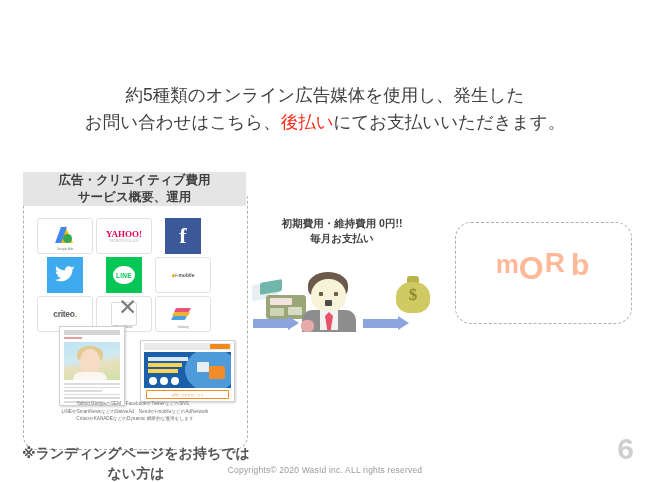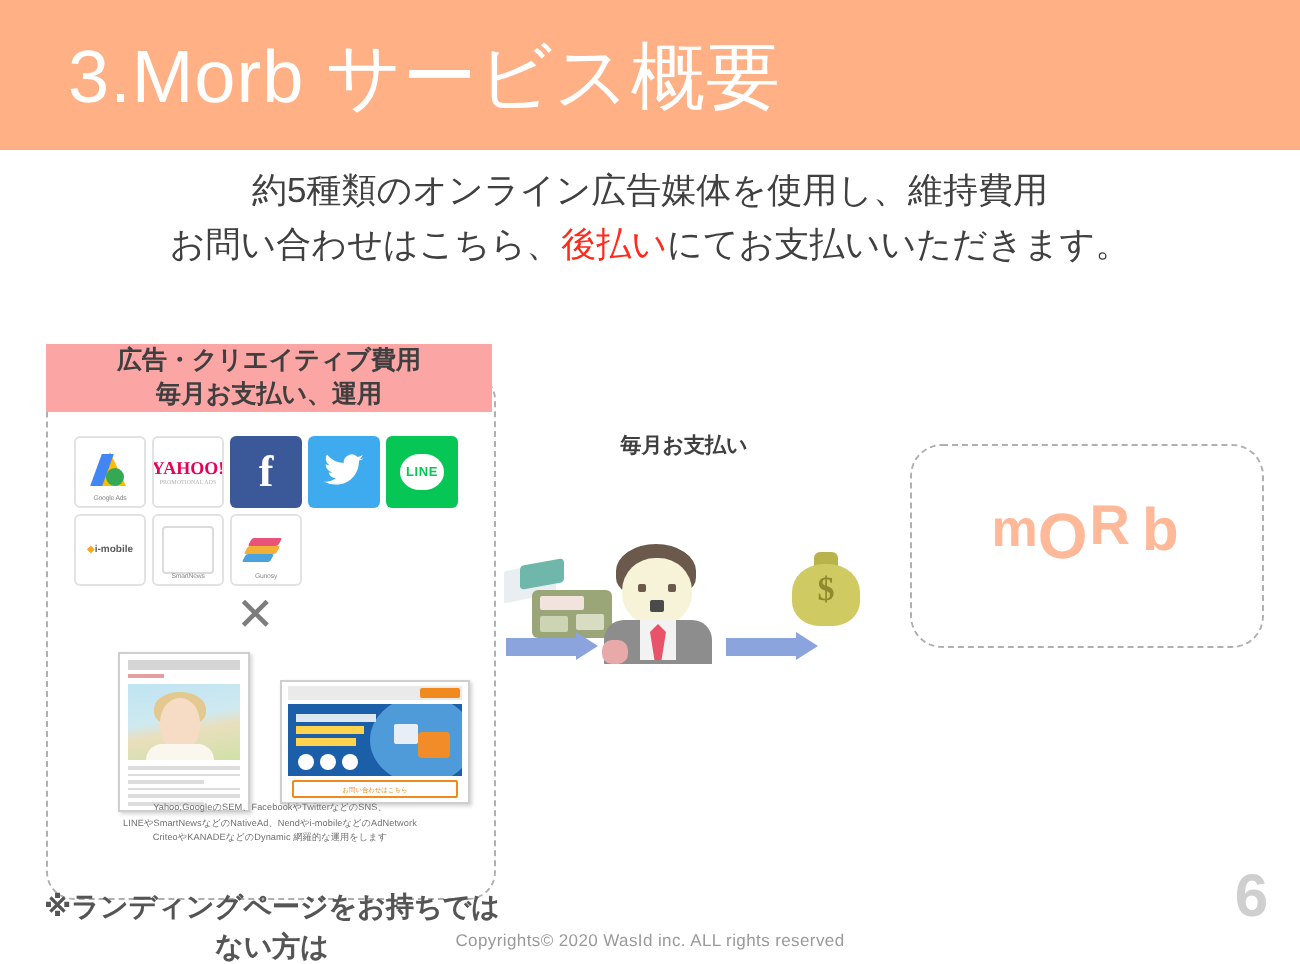--- a/index.html
+++ b/index.html
@@ -30,30 +30,30 @@
   .hl{color:#ff2a1a;}
 
   
   .panel-left{
     position:absolute;left:23px;top:186px;width:223px;height:262px;
     border:1.5px dashed #b0b0b0;border-radius:14px;background:#fff;
   }
   .panel-left-title{
     position:absolute;left:23px;top:172px;width:223px;text-align:center;
     font-size:12.5px;color:#3f3f3f;font-weight:700;line-height:1.35;
-    background:#fca5a5;padding:0 2px;box-sizing:border-box;
+    background:#e5e5e5;padding:0 2px;box-sizing:border-box;
   }
   .panel-left-title .ln{display:block;}
 
   .logo-grid{
     position:absolute;left:37px;top:218px;width:196px;
     display:flex;flex-wrap:wrap;gap:3px;
   }
   .logo-cell{
-    width:36px;height:36px;border:1px solid #e2e2e2;border-radius:3px;
+    width:56px;height:36px;border:1px solid #e2e2e2;border-radius:3px;
     background:#fff;display:flex;align-items:center;justify-content:center;
     overflow:hidden;position:relative;box-sizing:border-box;
   }
   .logo-cell.full{border:none;}
   .lg-cap{
     position:absolute;bottom:2px;left:0;width:100%;text-align:center;
     font-size:3.4px;color:#8a8a8a;letter-spacing:-.1px;line-height:1;
   }
 
   
@@ -194,33 +194,30 @@
   .pagenum{
     position:absolute;right:16px;top:434px;
     font-size:30px;color:#cfcfcf;font-weight:700;line-height:1;
   }
 </style>
 </head>
 <body>
 
 <div class="slide">
 
-  <div class="header">
-    <div class="header-title">3.Morb サービス概要</div>
-  </div>
 
   <div class="lead">
-    <span class="ln">約5種類のオンライン広告媒体を使用し、維持費用</span>
+    <span class="ln">約5種類のオンライン広告媒体を使用し、発生した</span>
     <span class="ln"><span>お問い合わせはこちら、</span><span class="hl">後払い</span><span>にてお支払いいただきます。</span></span>
   </div>
 
   <div class="panel-left"></div>
   <div class="panel-left-title">
     <span class="ln">広告・クリエイティブ費用</span>
-    <span class="ln">毎月お支払い、運用</span>
+    <span class="ln">サービス概要、運用</span>
   </div>
 
   <div class="logo-grid">
     <div class="logo-cell">
       <span class="gads"></span>
       <span class="lg-cap">Google Ads</span>
     </div>
     <div class="logo-cell">
       <span class="yahoo"><span>YAHOO!</span><small>PROMOTIONAL ADS</small></span>
     </div>
@@ -235,20 +232,23 @@
       </span>
     </div>
     <div class="logo-cell full">
       <span class="line">
           <span class="line-bub">LINE</span>
         </span>
     </div>
 
     <div class="logo-cell">
       <span class="imobile"><i>◆</i><span>i-mobile</span></span>
+    </div>
+    <div class="logo-cell">
+      <span class="criteo"><span>criteo</span><b>.</b></span>
     </div>
     <div class="logo-cell">
       <span class="snews">
         <span class="bar"></span>
         <span class="l"></span>
         <span class="l"></span>
         <span class="l"></span>
       </span>
       <span class="lg-cap">SmartNews</span>
     </div>
@@ -304,20 +304,21 @@
     <span class="ln">Yahoo,GoogleのSEM、FacebookやTwitterなどのSNS、</span>
     <span class="ln">LINEやSmartNewsなどのNativeAd、Nendやi-mobileなどのAdNetwork</span>
     <span class="ln">CriteoやKANADEなどのDynamic 網羅的な運用をします</span>
   </div>
 
   <div class="note-lp">
     <span class="ln">※ランディングページをお持ちではない方は</span>
   </div>
 
   <div class="mid-text">
+    <span class="ln">初期費用・維持費用 0円!!</span>
     <span class="ln">毎月お支払い</span>
   </div>
 
   <div class="fax">
     <span class="paper"></span>
     <span class="paper2"></span>
     <span class="body"></span>
     <span class="keys"></span>
     <span class="scr"></span>
   </div>

